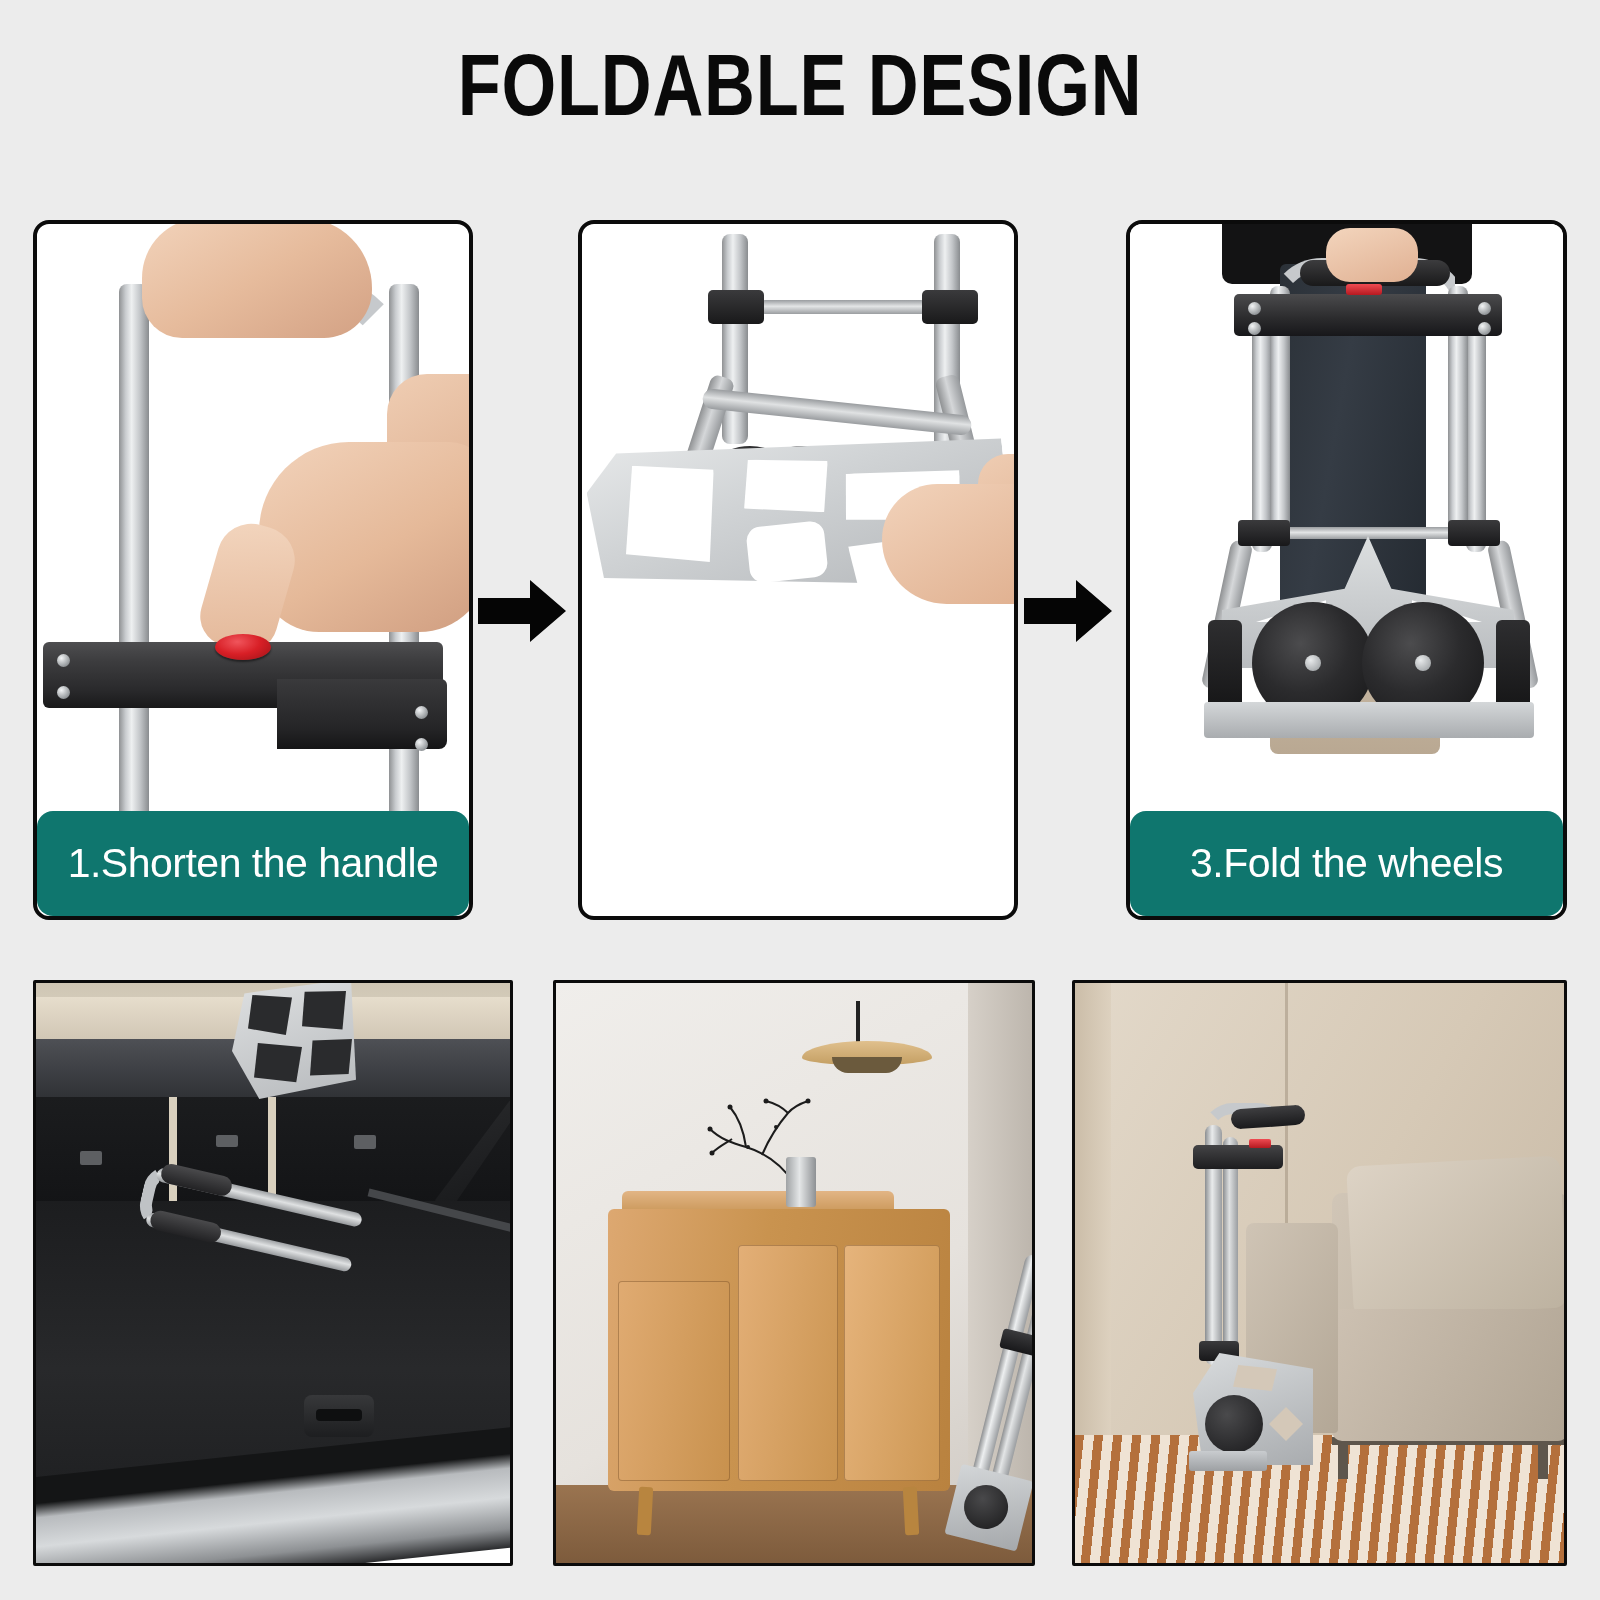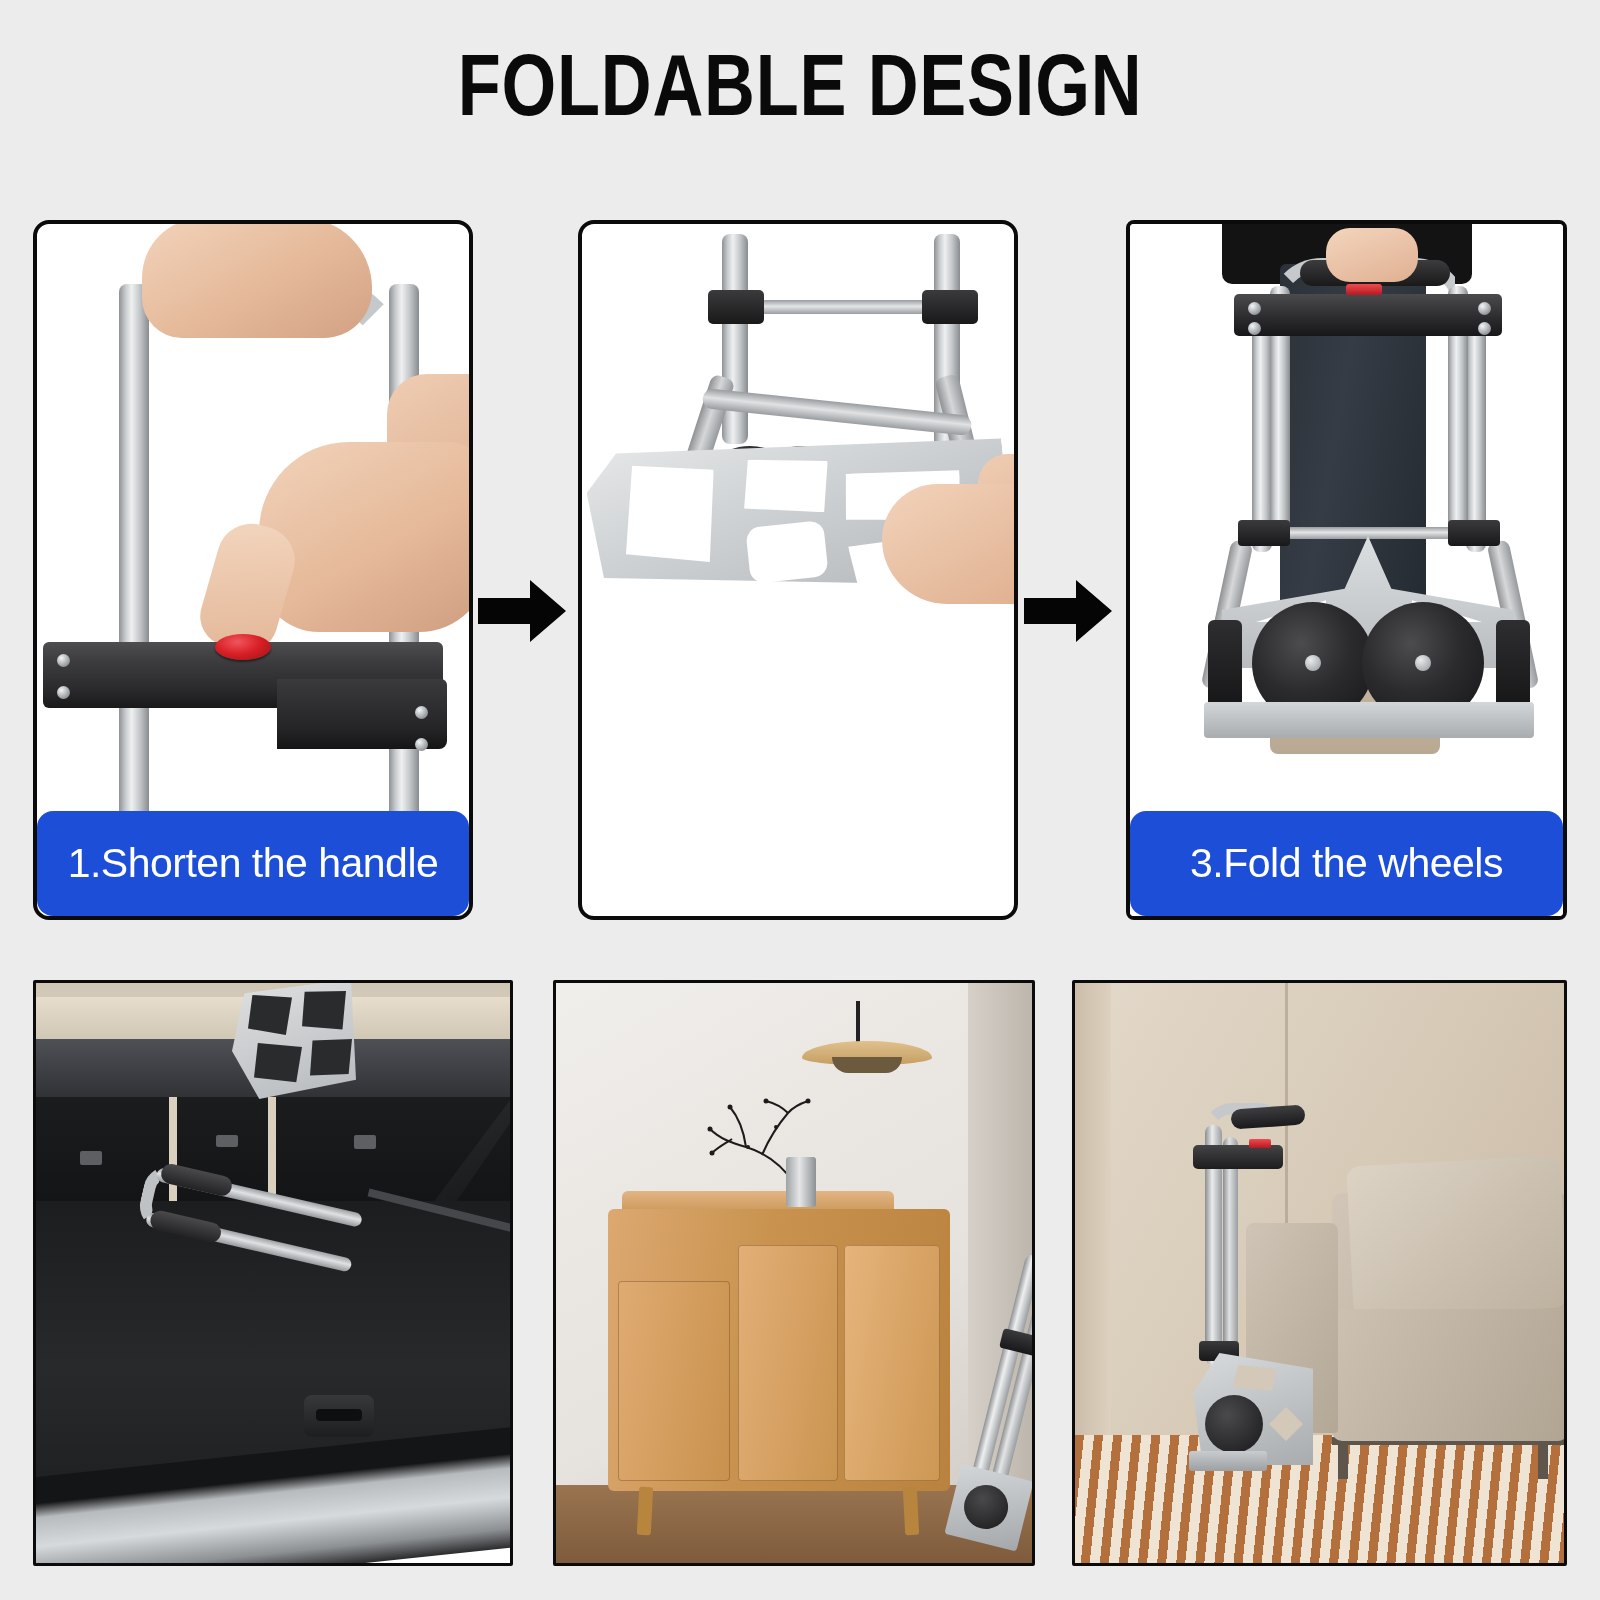--- a/index.html
+++ b/index.html
@@ -33,35 +33,35 @@
   
   .panel {
     position: absolute;
     background: #ffffff;
     border: 4px solid #0b0b0b;
     border-radius: 16px;
     overflow: hidden;
   }
   #panel-1 { left: 33px;   top: 220px; width: 440px; height: 700px; }
   #panel-2 { left: 578px;  top: 220px; width: 440px; height: 700px; }
-  #panel-3 { left: 1126px; top: 220px; width: 441px; height: 700px; border-radius: 8px; }
+  #panel-3 { left: 1126px; top: 220px; width: 441px; height: 700px; }
 
   .photo {
     position: absolute;
     inset: 0;
     overflow: hidden;
   }
 
   
   .caption {
     position: absolute;
     left: 0; bottom: 0;
     width: 100%;
     height: 105px;
-    background: #1d4ed8;
+    background: #0f766e;
     border-radius: 16px;
     display: flex;
     align-items: center;
     justify-content: center;
     color: #ffffff;
     font-size: 41px;
     font-family: "Liberation Sans", sans-serif;
     letter-spacing: -0.5px;
     white-space: nowrap;
     z-index: 6;

